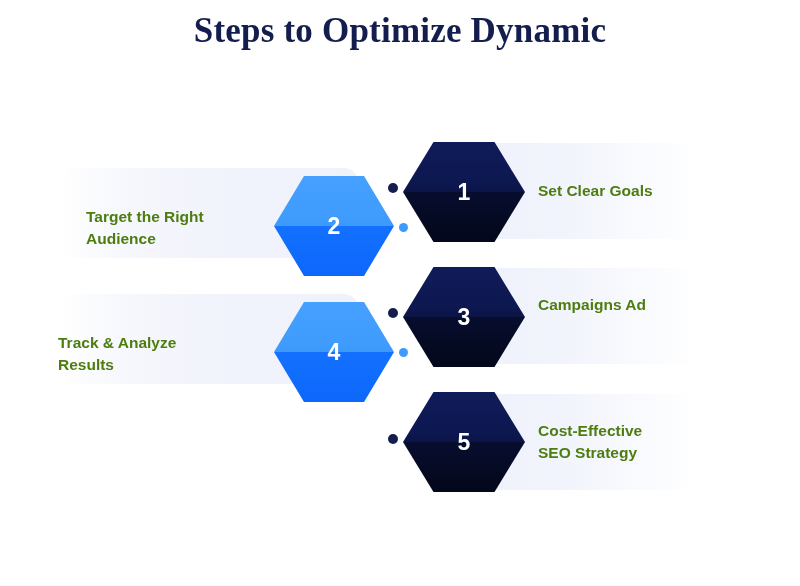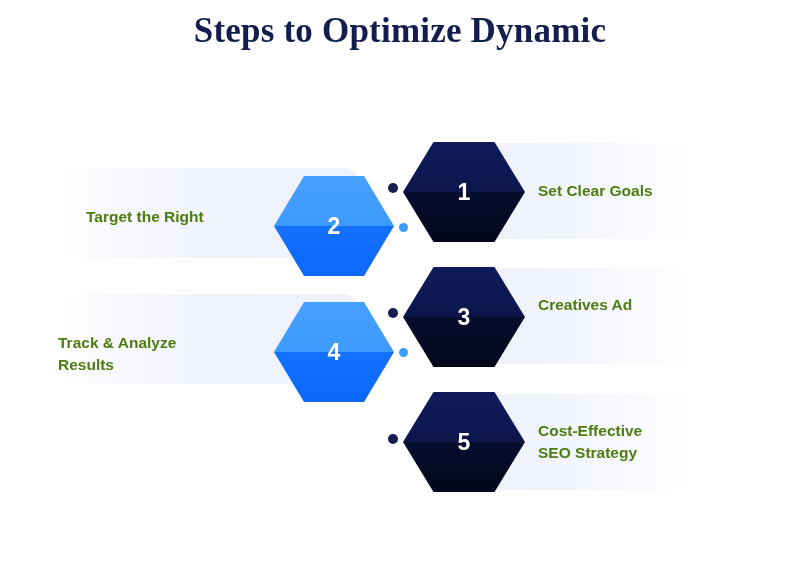--- a/index.html
+++ b/index.html
@@ -196,24 +196,25 @@
     <div class="hex-inner"></div>
     <span class="hex-num">5</span>
   </div>
 
   <div class="label label-right lbl-1">
     <span>Set Clear Goals</span>
   </div>
 
   <div class="label label-left lbl-2">
     <span>Target the Right</span>
+    <span class="l2">Audience</span>
   </div>
 
   <div class="label label-right lbl-3">
-    <span>Creatives Ad</span>
+    <span>Campaigns Ad</span>
   </div>
 
   <div class="label label-right lbl-5">
     <span>Cost-Effective</span>
     <span class="l2">SEO Strategy</span>
   </div>
 
   <div class="label label-left lbl-4">
     <span>Track &amp; Analyze</span>
     <span class="l2">Results</span>

